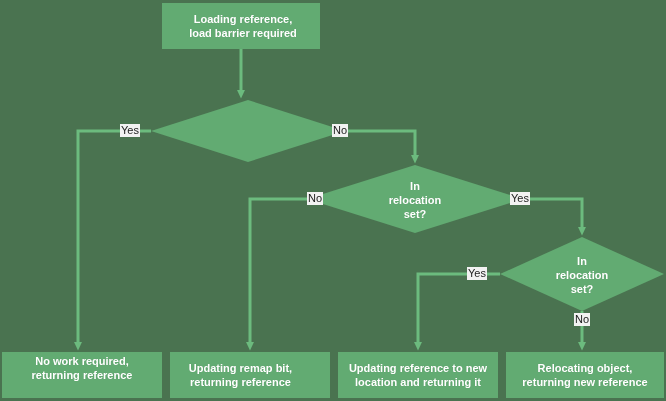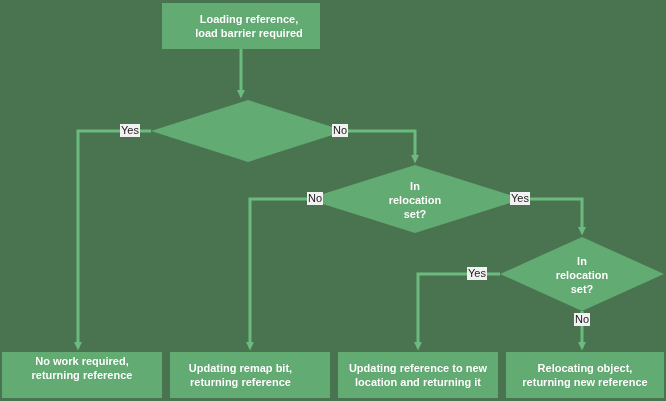--- a/index.html
+++ b/index.html
@@ -79,21 +79,21 @@
 
     <path d="M307,199 L250,199 L250,346" stroke="#6cbb7e" stroke-width="3" fill="none" marker-end="url(#arrow)"></path>
 
     <path d="M523,199 L582,199 L582,231" stroke="#6cbb7e" stroke-width="3" fill="none" marker-end="url(#arrow)"></path>
 
     <path d="M500,274 L418,274 L418,346" stroke="#6cbb7e" stroke-width="3" fill="none" marker-end="url(#arrow)"></path>
 
     <path d="M582,311 L582,346" stroke="#6cbb7e" stroke-width="3" fill="none" marker-end="url(#arrow)"></path>
   </svg>
 
-  <div class="node-text" style="left:170px; top:3px; width:158px; height:46px;">
+  <div class="node-text" style="left:164px; top:3px; width:158px; height:46px;">
     <span>
       <span>Loading reference,</span><br>
       <span>load barrier required</span>
     </span>
   </div>
 
 
   <div class="node-text" style="left:360px; top:177px; width:110px; height:46px;">
     <span>
       <span>In</span><br>

